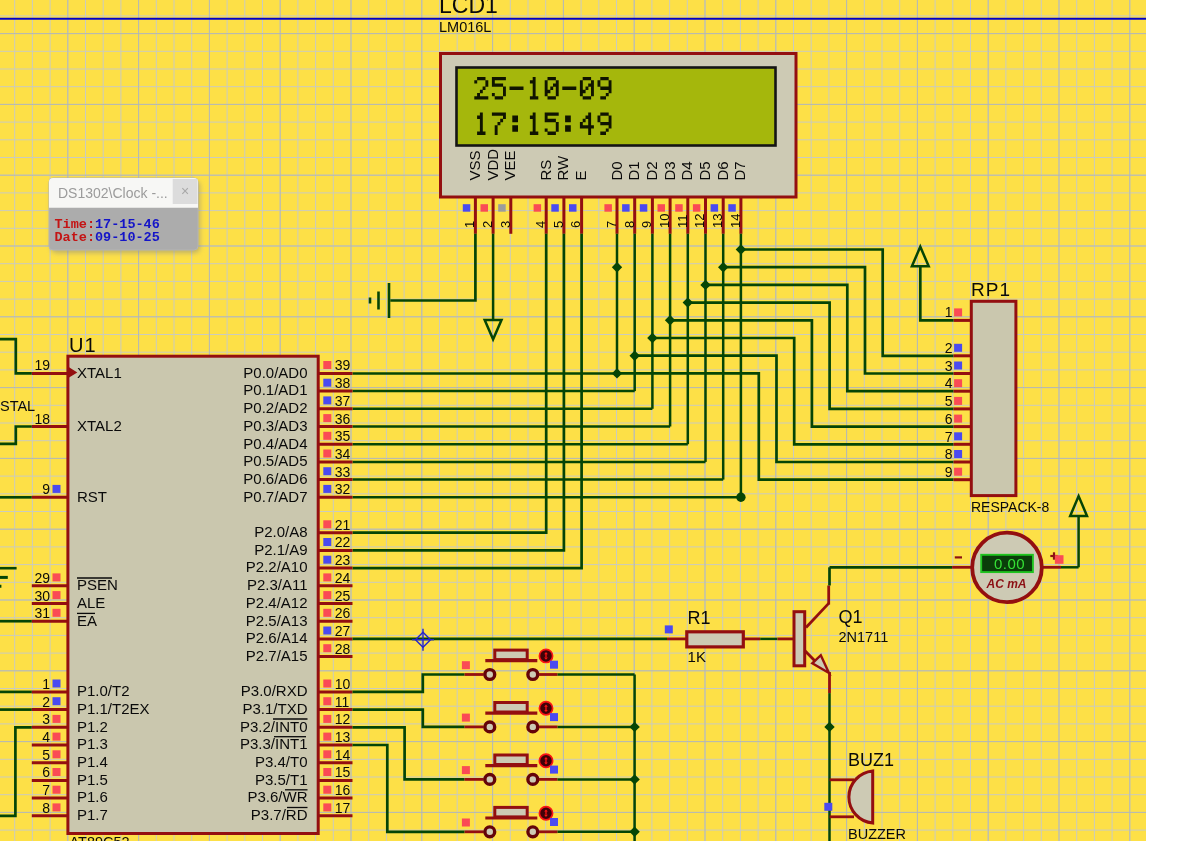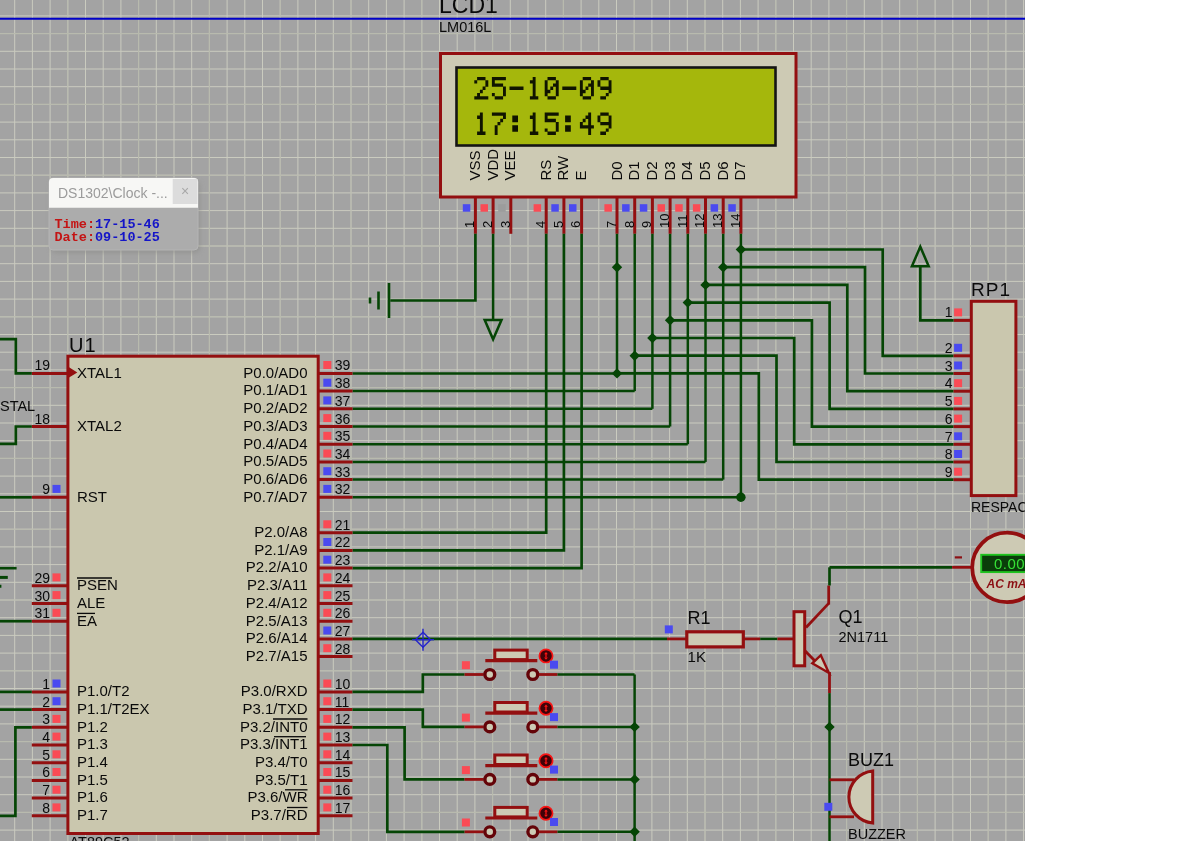--- a/index.html
+++ b/index.html
@@ -1,14 +1,14 @@
 <!DOCTYPE html>
 <html><head><meta charset="utf-8"><style>
 html,body{margin:0;padding:0;}
-#canvas{position:relative;width:1025px;height:841px;background:#a3a3a3;overflow:hidden;}
+#canvas{position:relative;width:1146px;height:841px;background:#fde047;overflow:hidden;}
 svg{position:absolute;left:0;top:0;}
 </style></head><body>
 <div id="canvas">
 <svg width="1177" height="841" viewBox="0 0 1177 841">
 <path d="M14.7 0V841M32.4 0V841M50.1 0V841M67.8 0V841M85.5 0V841M103.2 0V841M120.9 0V841M138.6 0V841M156.3 0V841M174.0 0V841M191.7 0V841M209.4 0V841M227.1 0V841M244.8 0V841M262.5 0V841M280.2 0V841M297.9 0V841M315.6 0V841M333.3 0V841M351.0 0V841M368.7 0V841M386.4 0V841M404.1 0V841M421.8 0V841M439.5 0V841M457.2 0V841M474.9 0V841M492.6 0V841M510.3 0V841M528.0 0V841M545.7 0V841M563.4 0V841M581.1 0V841M598.8 0V841M616.5 0V841M634.2 0V841M651.9 0V841M669.6 0V841M687.3 0V841M705.0 0V841M722.7 0V841M740.4 0V841M758.1 0V841M775.8 0V841M793.5 0V841M811.2 0V841M828.9 0V841M846.6 0V841M864.3 0V841M882.0 0V841M899.7 0V841M917.4 0V841M935.1 0V841M952.8 0V841M970.5 0V841M988.2 0V841M1005.9 0V841M1023.6 0V841M1041.3 0V841M1059.0 0V841M1076.7 0V841M1094.4 0V841M1112.1 0V841M1129.8 0V841M1147.5 0V841M1165.2 0V841M0 15.9H1177M0 33.6H1177M0 51.3H1177M0 69.0H1177M0 86.7H1177M0 104.4H1177M0 122.1H1177M0 139.8H1177M0 157.5H1177M0 175.2H1177M0 192.9H1177M0 210.6H1177M0 228.3H1177M0 246.0H1177M0 263.7H1177M0 281.4H1177M0 299.1H1177M0 316.8H1177M0 334.5H1177M0 352.2H1177M0 369.9H1177M0 387.6H1177M0 405.3H1177M0 423.0H1177M0 440.7H1177M0 458.4H1177M0 476.1H1177M0 493.8H1177M0 511.5H1177M0 529.2H1177M0 546.9H1177M0 564.6H1177M0 582.3H1177M0 600.0H1177M0 617.7H1177M0 635.4H1177M0 653.1H1177M0 670.8H1177M0 688.5H1177M0 706.2H1177M0 723.9H1177M0 741.6H1177M0 759.3H1177M0 777.0H1177M0 794.7H1177M0 812.4H1177M0 830.1H1177" stroke="#cacbbf" stroke-width="1" fill="none"></path>
 <path d="M67.8 0V841M138.6 0V841M209.4 0V841M280.2 0V841M351.0 0V841M421.8 0V841M492.6 0V841M563.4 0V841M634.2 0V841M705.0 0V841M775.8 0V841M846.6 0V841M917.4 0V841M988.2 0V841M1059.0 0V841M1129.8 0V841M0 33.6H1177M0 104.4H1177M0 175.2H1177M0 246.0H1177M0 316.8H1177M0 387.6H1177M0 458.4H1177M0 529.2H1177M0 600.0H1177M0 670.8H1177M0 741.6H1177M0 812.4H1177" stroke="#b7b9ad" stroke-width="1" fill="none"></path>
 <line x1="0.0" y1="18.7" x2="1177.0" y2="18.7" stroke="#0000c8" stroke-width="2"></line>
 <text x="439.0" y="12.5" font-family="Liberation Sans, sans-serif" font-size="23px" fill="#0a0a0a" text-anchor="start">LCD1</text>
 <text x="439.0" y="32.0" font-family="Liberation Sans, sans-serif" font-size="14.5px" fill="#0a0a0a" text-anchor="start">LM016L</text>
 <rect x="440.5" y="53.5" width="355.5" height="143.5" fill="#cdcab4" stroke="#930f10" stroke-width="3"></rect>

